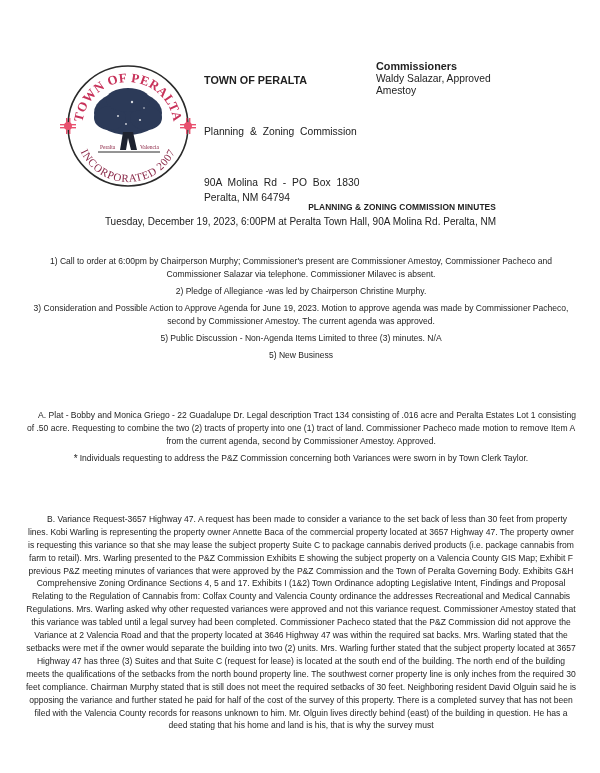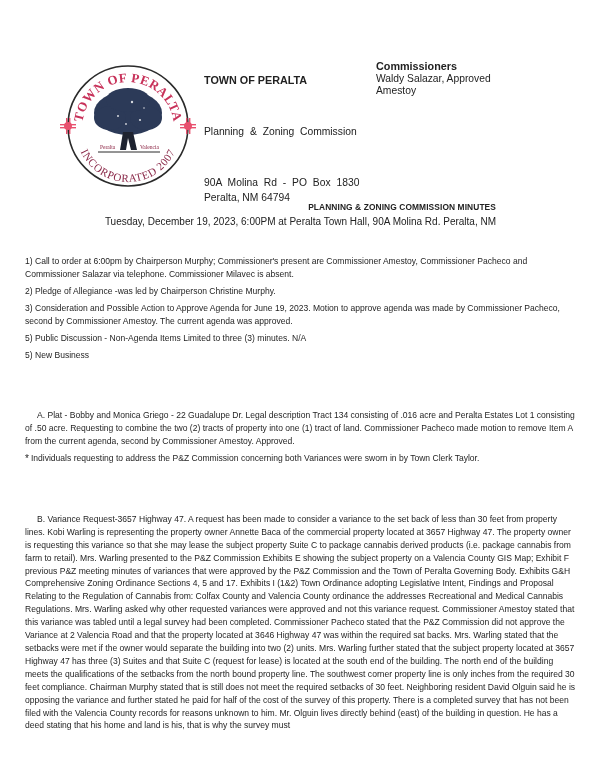--- a/index.html
+++ b/index.html
@@ -8,21 +8,21 @@
   .logo { position: absolute; left: 60px; top: 58px; width: 136px; height: 136px; }
   .town-block { position: absolute; left: 204px; top: 73px; font-size: 10.3px; line-height: 15px; color: #222; }
   .town-block .title { font-weight: bold; font-size: 10.8px; margin-bottom: 0px; }
   .town-block .spaced { word-spacing: 3px; margin-top: 36px; }
   .comm-block { position: absolute; left: 376px; top: 60px; font-size: 10.3px; line-height: 12.5px; color: #222; width: 180px; }
   .comm-block .title { font-weight: bold; font-size: 10.8px; }
   .minutes-head { position: absolute; left: 0; width: 496px; top: 202px; text-align: right; font-size: 8.4px; color: #222; }
   .minutes-head .t1 { font-weight: bold; letter-spacing: 0.1px; }
   .minutes-head .t2 { margin-top: 4px; font-size: 10px; }
   .body { position: absolute; left: 25px; top: 255px; width: 552px; font-size: 8.55px; line-height: 12.9px; color: #1e1e1e; }
-  .body p { margin: 0 0 4.2px 0; }
+  .body p { margin: 0 0 4.2px 0; text-align: center; }
   .body .indent { text-indent: 12px; margin-top: 47px; }
   .body .star { font-size: 10px; vertical-align: -1px; margin-right: 2px; }
 </style>
 </head>
 <body>
 
 <div class="logo">
   <svg width="136" height="136" viewBox="0 0 136 136">
     <defs>
       <path id="arcTop" d="M 22 70 A 46 46 0 0 1 114 70"></path>

